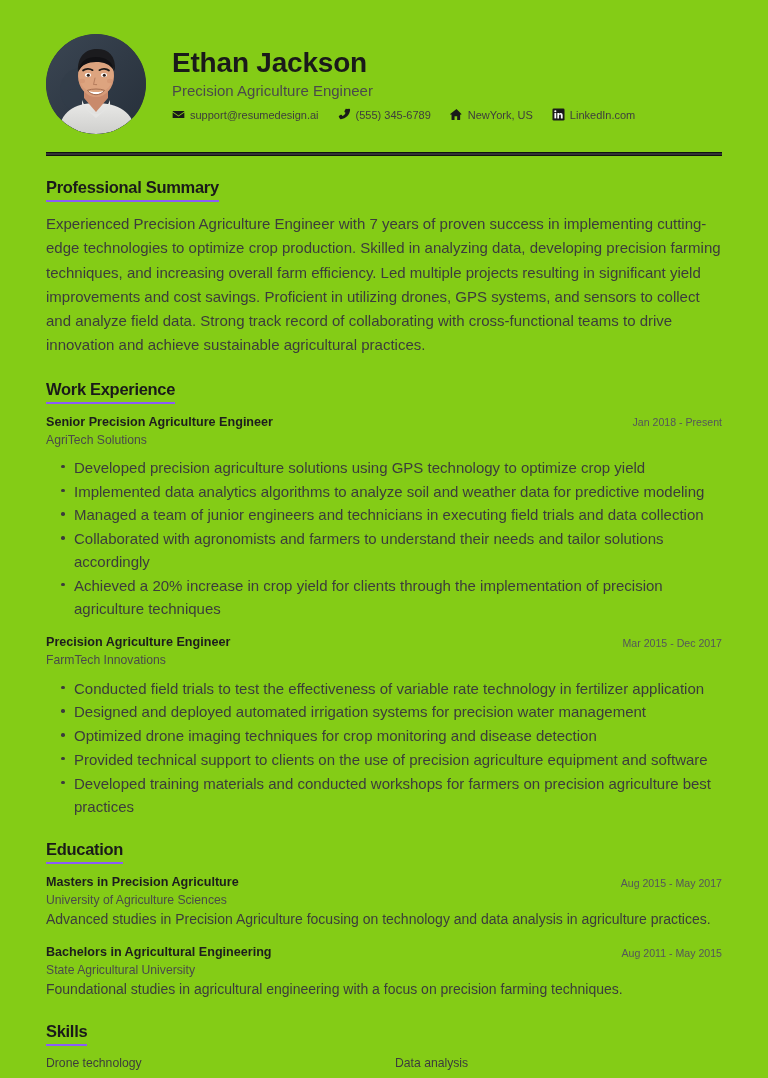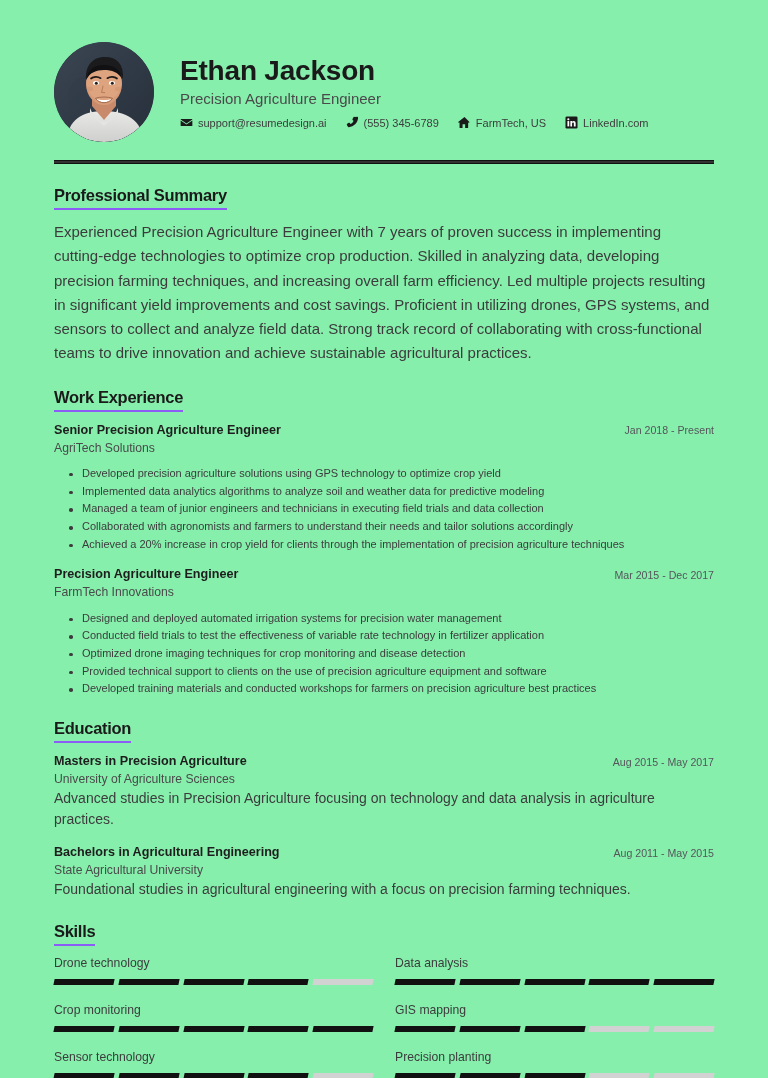--- a/index.html
+++ b/index.html
@@ -11,23 +11,23 @@
     width: 768px;
     height: 1078px;
     font-family: "Liberation Sans", sans-serif;
     color: #3a3a3a;
     overflow: hidden;
   }
   .page {
     width: 768px;
     height: 1078px;
     position: relative;
-    padding: 16px;
+    padding: 8px;
     box-sizing: border-box;
-    background: #86efac;
+    background: #84cc16;
   }
 
   
   .header {
     display: flex;
     align-items: center;
     padding: 26px 38px 0 38px;
     box-sizing: border-box;
   }
   .avatar {
@@ -149,21 +149,21 @@
     font-size: 14px;
     color: #3c3c3c;
     line-height: 1.5;
   }
   ul.bullets {
     margin: 8px 0 0 0;
     padding-left: 28px;
     list-style: none;
   }
   ul.bullets li {
-    font-size: 11px;
+    font-size: 15px;
     line-height: 1.52;
     color: #3c3c3c;
     position: relative;
     padding-left: 0;
     margin-bottom: 1px;
   }
   ul.bullets li::before {
     content: "";
     position: absolute;
     left: -13px;
@@ -271,21 +271,21 @@
           </span>
           <span>(555) 345-6789</span>
         </div>
 
         <div class="contact-item">
           <span class="contact-icon">
             <svg width="13" height="13" viewBox="0 0 16 16">
                 <path d="M8 1.2 .6 7.2c-.3.2-.3.6-.1.9.2.3.6.3.9.1l.5-.4V14c0 .4.3.7.7.7h3V10h3.2v4.7h3c.4 0 .7-.3.7-.7V7.8l.5.4c.3.2.7.2.9-.1.2-.3.2-.7-.1-.9z"></path>
               </svg>
           </span>
-          <span>FarmTech, US</span>
+          <span>NewYork, US</span>
         </div>
 
         <div class="contact-item">
           <span class="contact-icon">
             <svg width="13" height="13" viewBox="0 0 16 16">
                 <rect x="0.6" y="0.6" width="14.8" height="14.8" rx="1.6"></rect>
                 <rect x="3" y="6.2" width="2.2" height="6.6" fill="#fff"></rect>
                 <circle cx="4.1" cy="4" r="1.3" fill="#fff"></circle>
                 <path d="M6.6 6.2h2.1v.9c.3-.6 1-1.1 2-1.1 1.6 0 2.4 1 2.4 2.9v3.9h-2.2V9.3c0-.9-.3-1.4-1.1-1.4-.7 0-1.1.5-1.1 1.4v3.5H6.6z" fill="#fff"></path>
               </svg>
@@ -324,22 +324,22 @@
         </ul>
       </div>
 
       <div class="entry">
         <div class="entry-head">
           <div class="entry-role">Precision Agriculture Engineer</div>
           <div class="entry-date">Mar 2015 - Dec 2017</div>
         </div>
         <div class="entry-org">FarmTech Innovations</div>
         <ul class="bullets">
+          <li>Conducted field trials to test the effectiveness of variable rate technology in fertilizer application</li>
           <li>Designed and deployed automated irrigation systems for precision water management</li>
-          <li>Conducted field trials to test the effectiveness of variable rate technology in fertilizer application</li>
           <li>Optimized drone imaging techniques for crop monitoring and disease detection</li>
           <li>Provided technical support to clients on the use of precision agriculture equipment and software</li>
           <li>Developed training materials and conducted workshops for farmers on precision agriculture best practices</li>
         </ul>
       </div>
     </div>
 
     <div class="section">
       <div class="section-title">Education</div>
 

